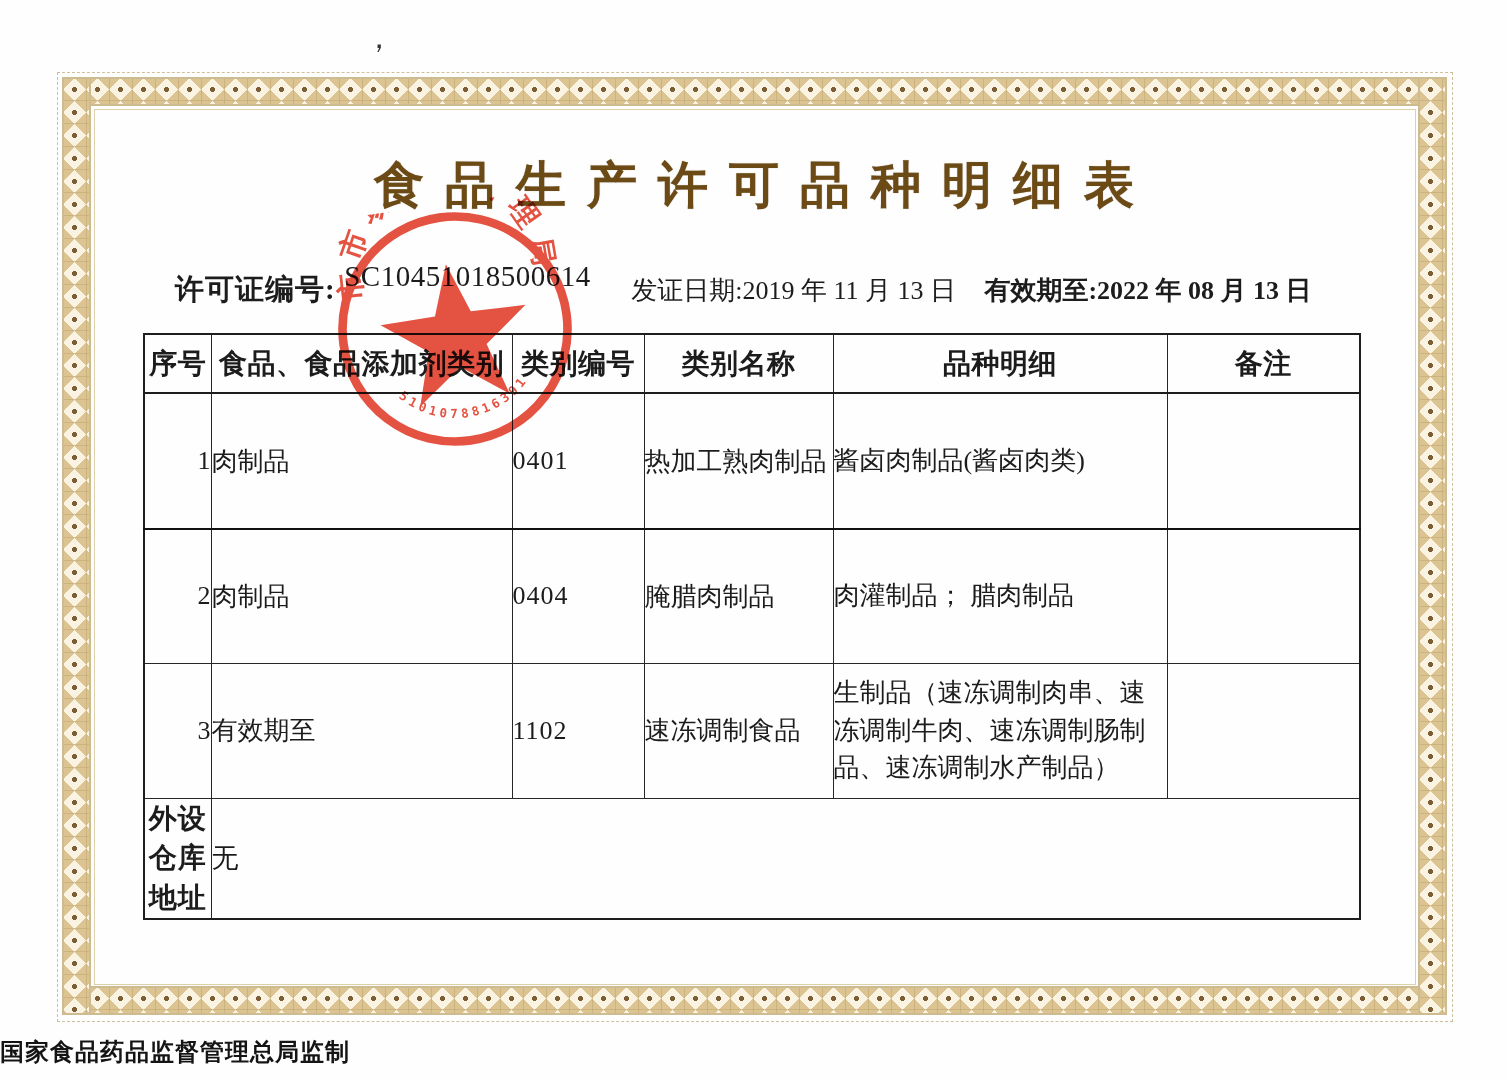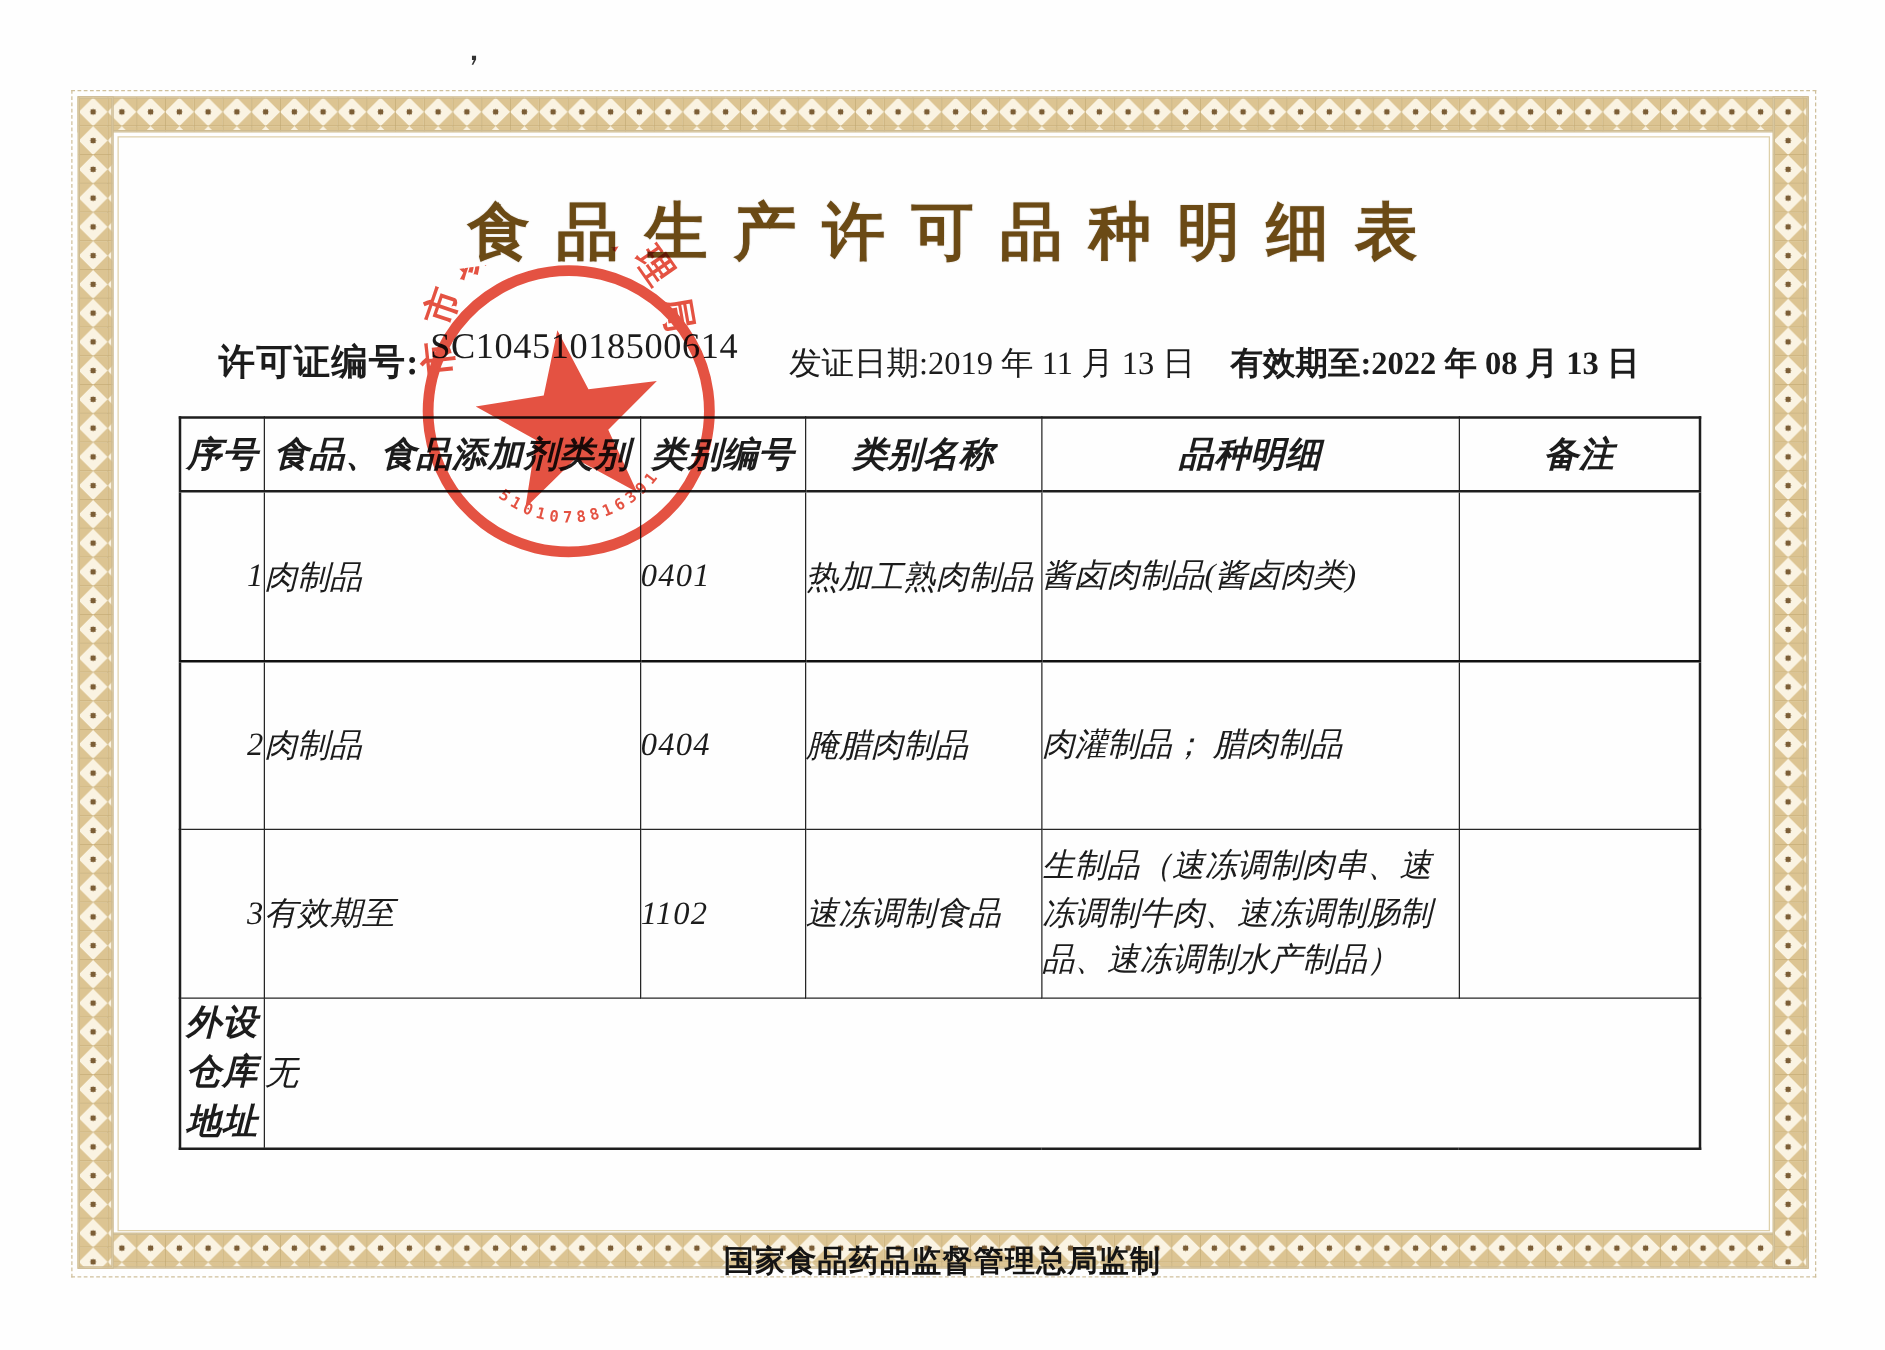--- a/index.html
+++ b/index.html
@@ -58,41 +58,41 @@
   
   .doc-table{
     position:absolute;left:143px;top:333px;width:1216px;
     border-collapse:collapse;table-layout:fixed;
     font-size:26px;z-index:1;background:transparent;
   }
   .doc-table col.c1{width:67px;}  .doc-table col.c2{width:301px;}
   .doc-table col.c3{width:132px;} .doc-table col.c4{width:189px;}
   .doc-table col.c5{width:334px;} .doc-table col.c6{width:193px;}
   .doc-table th,.doc-table td{border:1.5px solid #262626;vertical-align:middle;padding:0;}
-  .doc-table{border:2.5px solid #1e1e1e;font-style:italic;}
+  .doc-table{border:2.5px solid #1e1e1e;}
   .doc-table thead th{
     height:57px;font-size:28px;font-weight:bold;text-align:center;
     border-bottom:2px solid #1e1e1e;letter-spacing:.5px;
   }
   .doc-table .r1{height:136px;} .doc-table .r2{height:134px;} .doc-table .r3{height:135px;}
   .doc-table .r1 td{border-bottom:2.5px solid #111;}
   .td-no{text-align:right;padding-right:8px;}
   .td-cat{padding-left:12px;margin-left:24px;}
   .td-code{padding-left:14px;letter-spacing:1px;}
   .td-name{padding-left:16px;}
   .td-detail{padding:6px 8px 6px 11px;line-height:1.45;}
   .wh-row{height:117px;}
   .wh-label{
     font-weight:bold;font-size:28px;text-align:center;
     line-height:1.42;padding:4px 2px;letter-spacing:1px;
   }
   .wh-value{vertical-align:top;text-align:left;padding:10px 0 0 42px;font-size:27px;}
   
   .footer{
-    position:absolute;left:0;top:993px;width:1508px;text-align:center;
+    position:absolute;left:0;top:1036px;width:1508px;
     font-size:24px;font-weight:bold;color:#141414;letter-spacing:1px;
   }
 </style>
 </head>
 <body>
 
 <div class="frame-outer"></div>
 <div class="band band-top"></div>
 <div class="band band-bottom"></div>
 <div class="band band-left"></div>

